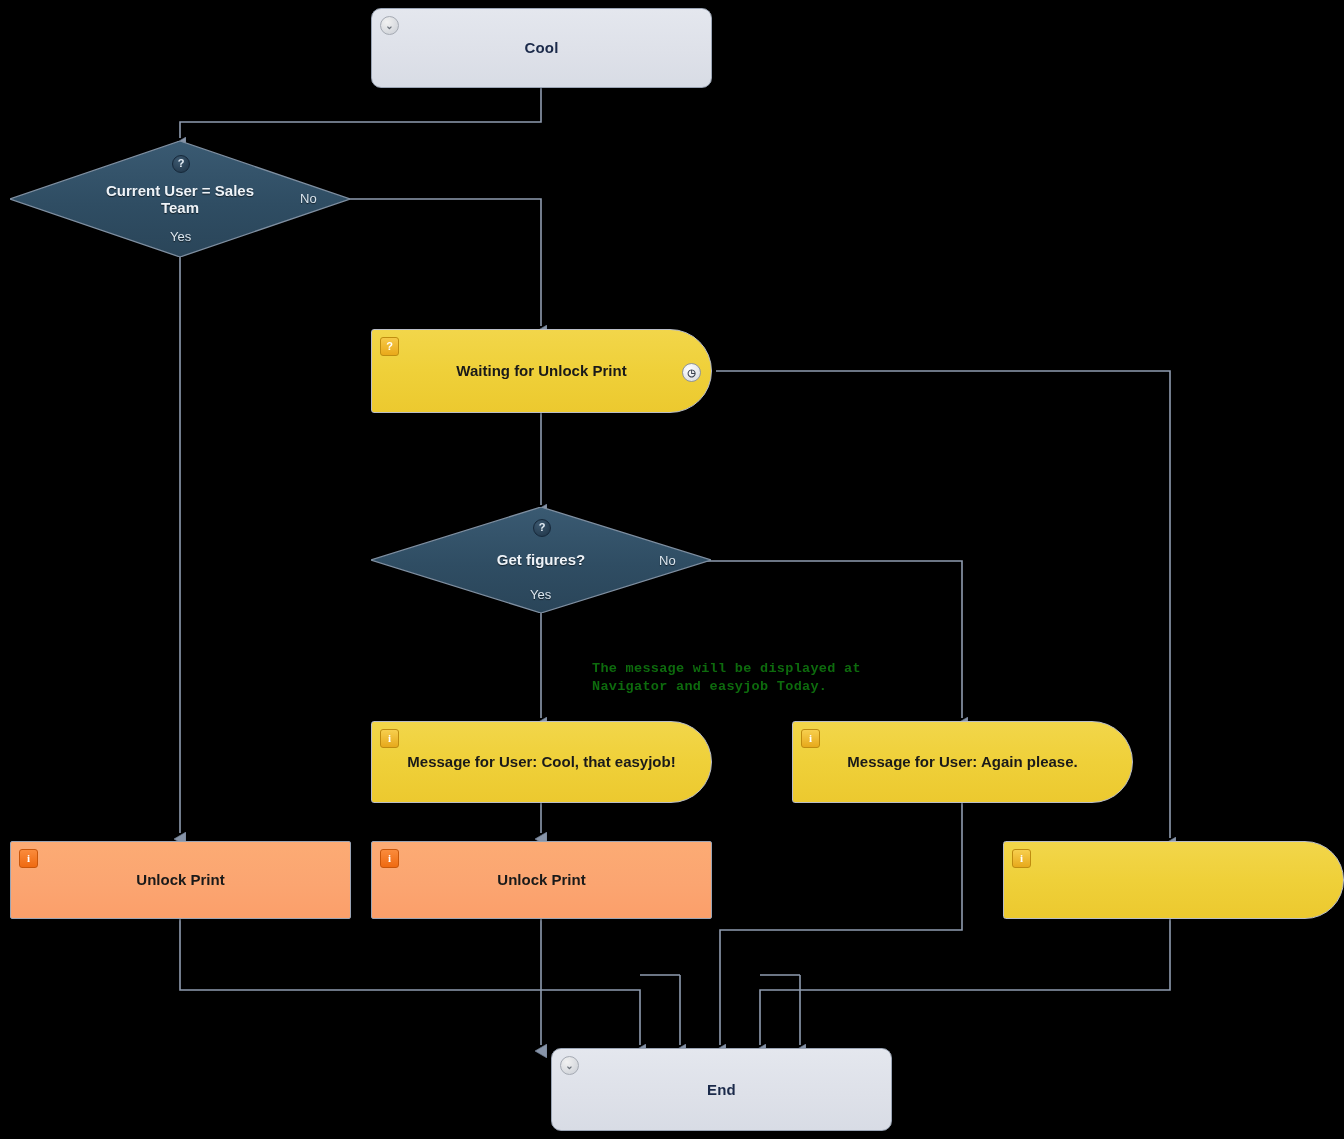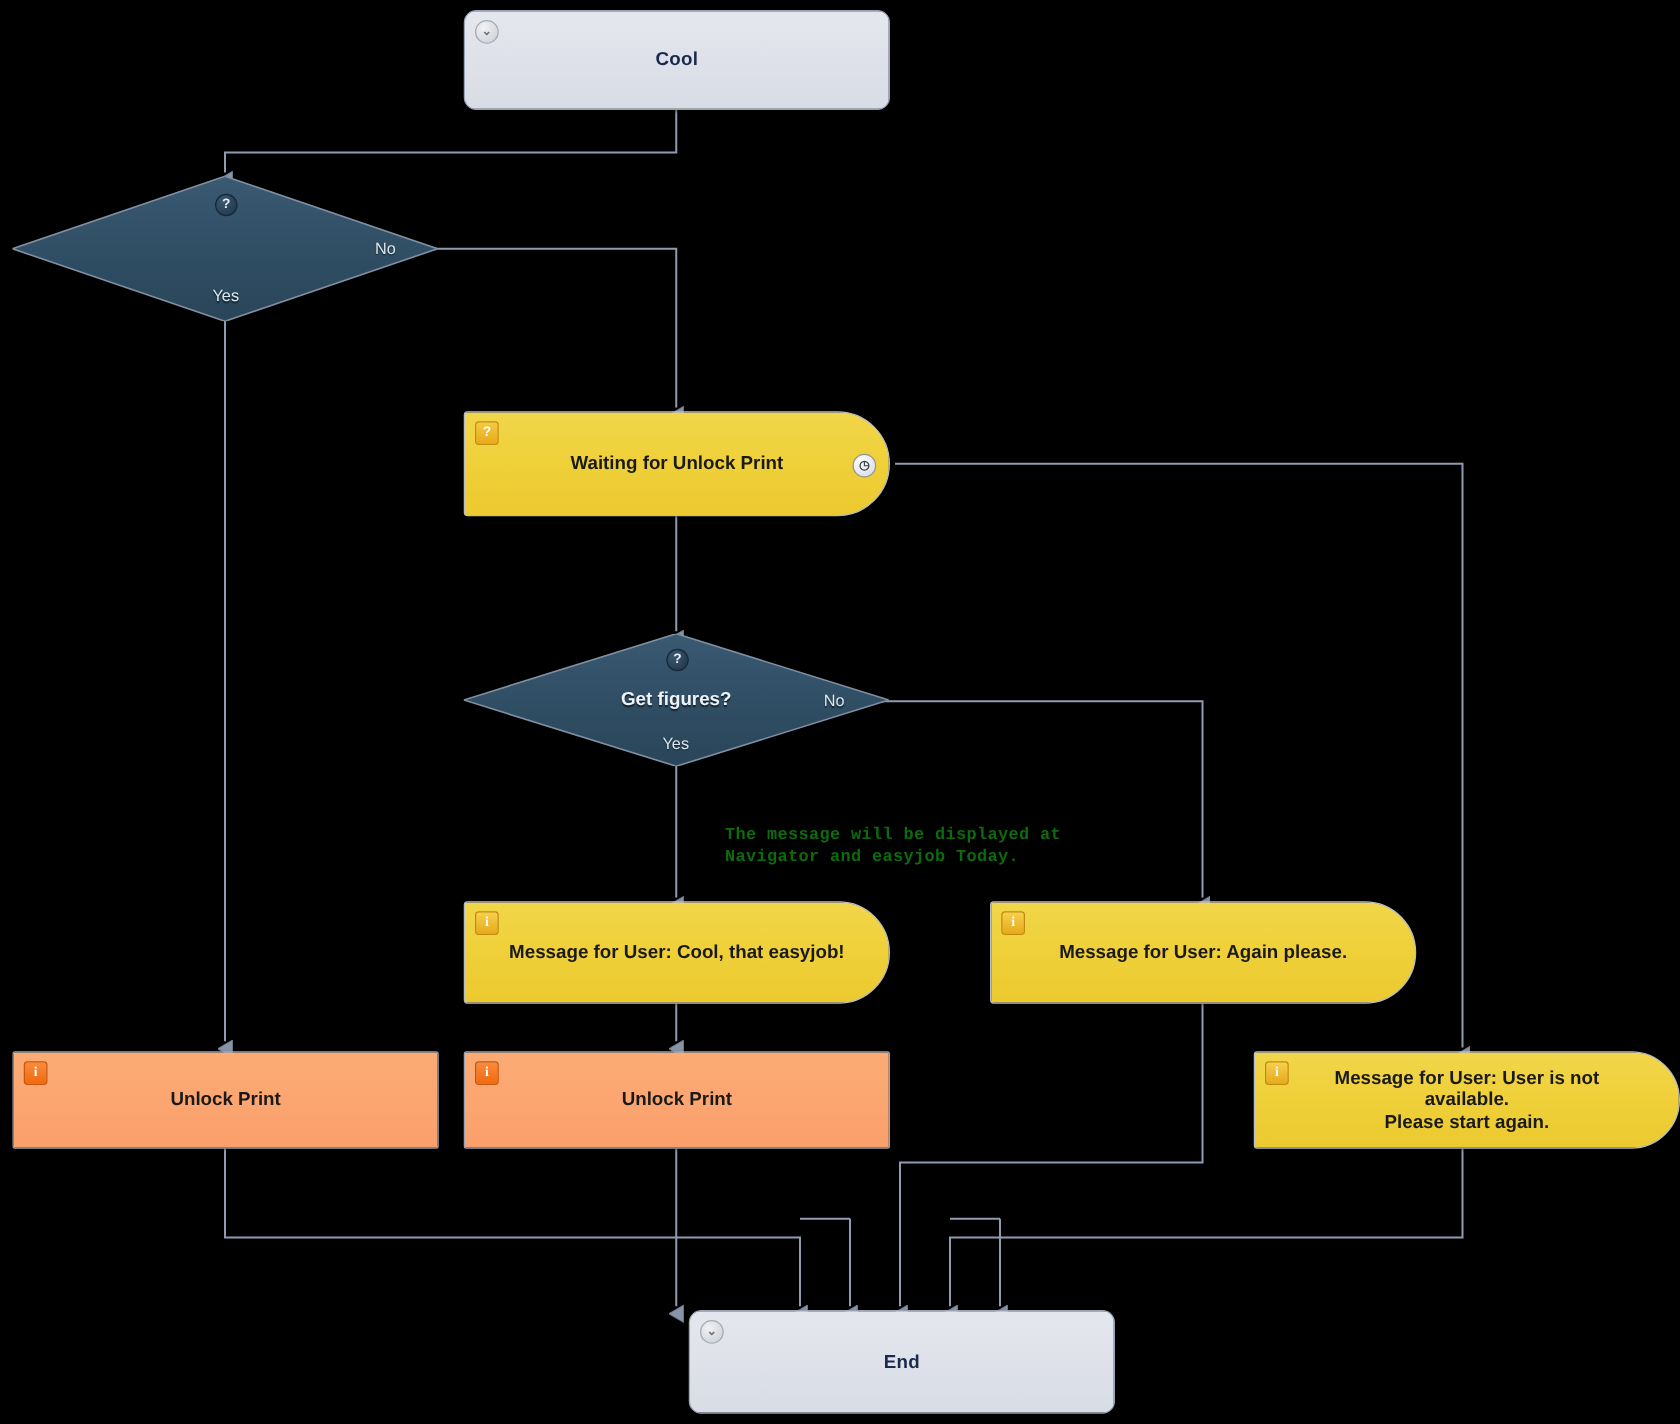--- a/index.html
+++ b/index.html
@@ -230,41 +230,43 @@
       <defs>
         <linearGradient id="dg1" x1="0" y1="0" x2="0" y2="1">
           <stop offset="0%" stop-color="#3a5a72"></stop>
           <stop offset="55%" stop-color="#2f4d63"></stop>
           <stop offset="100%" stop-color="#2a4559"></stop>
         </linearGradient>
       </defs>
       <polygon points="170,0 340,58 170,116 0,58" fill="url(#dg1)" stroke="#7f8fa1" stroke-width="1.3"></polygon>
     </svg>
     <span class="dq-icon" style="left:162px; top:14px;">?</span>
+    <div class="dlabel">Current User = Sales
+Team</div>
     <span class="branch" style="left:290px; top:50px;">No</span>
     <span class="branch" style="left:160px; top:88px;">Yes</span>
   </div>
 
   <div class="node yellow" style="left:371px; top:329px; width:341px; height:84px;">
     <span class="icon icon-q">?</span>
     <span class="label">Waiting for Unlock Print</span>
     <span class="icon icon-clock" style="right:10px; top:33px;">◷</span>
   </div>
 
   <div class="decision" style="left:371px; top:507px; width:340px; height:106px;">
     <svg class="shape" viewBox="0 0 340 106" preserveAspectRatio="none">
       <polygon points="170,0 340,53 170,106 0,53" fill="url(#dg1)" stroke="#7f8fa1" stroke-width="1.3"></polygon>
     </svg>
     <span class="dq-icon" style="left:162px; top:12px;">?</span>
     <div class="dlabel">Get figures?</div>
     <span class="branch" style="left:288px; top:46px;">No</span>
     <span class="branch" style="left:159px; top:80px;">Yes</span>
   </div>
 
-  <div class="note" style="left:580px; top:660px;">The message will be displayed at
+  <div class="note" style="left:592px; top:660px;">The message will be displayed at
 Navigator and easyjob Today.</div>
 
   <div class="node yellow" style="left:371px; top:721px; width:341px; height:82px;">
     <span class="icon icon-info-yellow">i</span>
     <span class="label">Message for User: Cool, that easyjob!</span>
   </div>
 
   <div class="node yellow" style="left:792px; top:721px; width:341px; height:82px;">
     <span class="icon icon-info-yellow">i</span>
     <span class="label">Message for User: Again please.</span>
@@ -275,22 +277,20 @@
     <span class="label">Unlock Print</span>
   </div>
 
   <div class="node orange" style="left:371px; top:841px; width:341px; height:78px;">
     <span class="icon icon-info-orange">i</span>
     <span class="label">Unlock Print</span>
   </div>
 
   <div class="node yellow" style="left:1003px; top:841px; width:341px; height:78px;">
     <span class="icon icon-info-yellow">i</span>
-    <span class="label">Message for User: User is not available.
-Please start again.</span>
   </div>
 
   <div class="node term" style="left:551px; top:1048px; width:341px; height:83px;">
     <span class="icon icon-collapse">⌄</span>
     <span class="label">End</span>
   </div>
 
 </div>
 
 </body></html>

